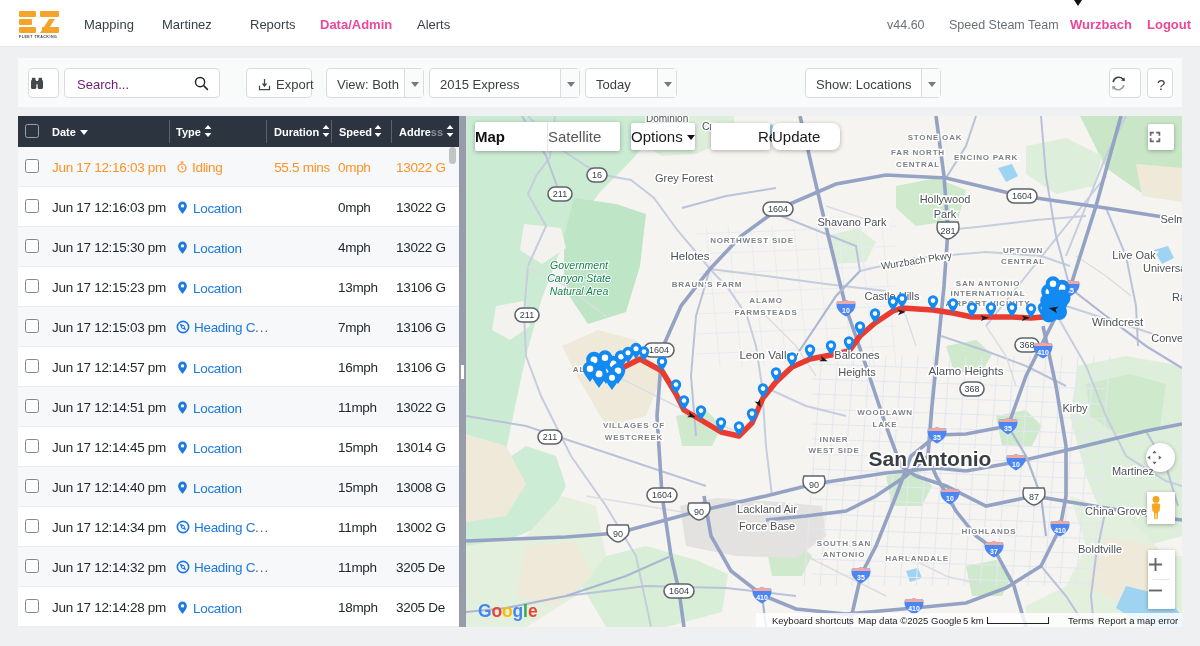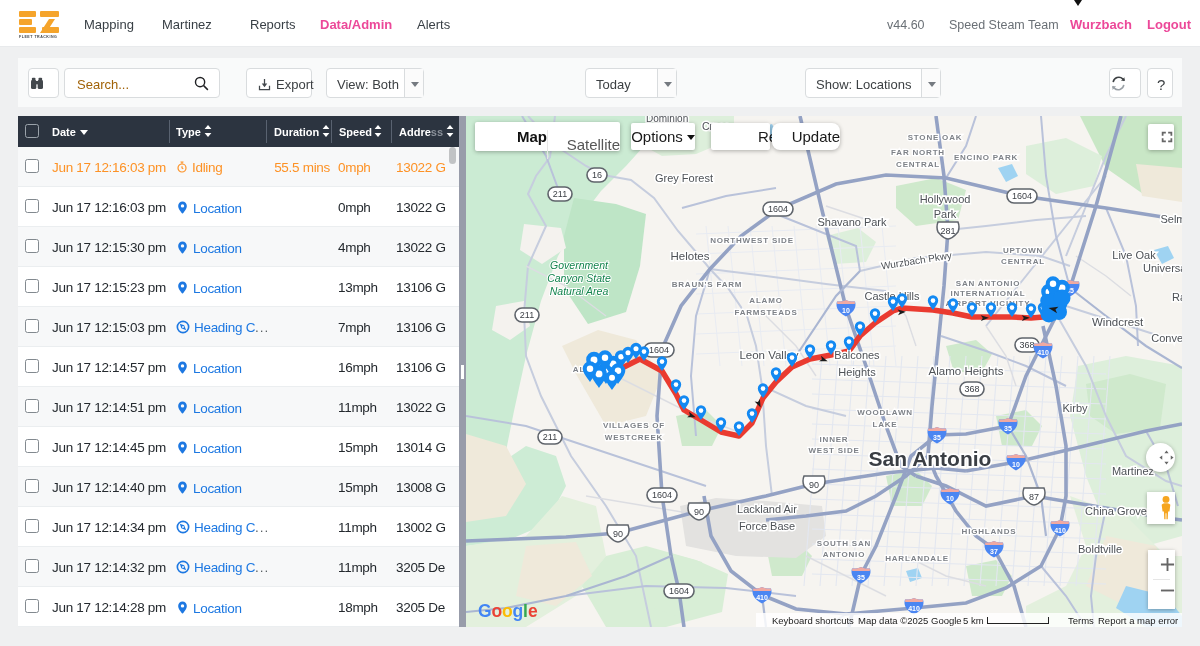--- a/index.html
+++ b/index.html
@@ -33,21 +33,21 @@
 .dots { color:#5a6065; letter-spacing:1px; }
 .orange,.trow.orange .c-date,.trow.orange .c-dur,.trow.orange .c-spd,.trow.orange .c-addr { color:#fd9226; }
 #vscroll { position:absolute; left:431px; top:31px; width:7px; height:17px; background:#c1c3c5; border-radius:4px; }
 #split { position:absolute; left:441px; top:0; width:7px; height:511px; background:#989caa; }
 #split i { position:absolute; left:2px; top:249px; width:3px; height:14px; background:#fff; }
 #map { position:absolute; left:448px; top:0; width:716px; height:511px; overflow:hidden; background:#f6f4f0; }
 .city { fill:#4e5257; stroke:#ffffff; stroke-width:3; paint-order:stroke; font-family:"Liberation Sans",sans-serif; }
 .hood { fill:#7e8288; stroke:#ffffff; stroke-width:2.6; paint-order:stroke; letter-spacing:0.8px; font-weight:bold; font-family:"Liberation Sans",sans-serif; }
 .park { fill:#12834c; stroke:#ffffff; stroke-width:2; paint-order:stroke; font-size:10.5px; font-style:italic; text-anchor:middle; font-family:"Liberation Sans",sans-serif; }
 .bigcity { fill:#3a3e44; stroke:#ffffff; stroke-width:3.4; paint-order:stroke; font-weight:bold; font-size:21px; text-anchor:middle; font-family:"Liberation Sans",sans-serif; }
-.mbtn { position:absolute; background:#fff; box-shadow:0 1px 4px rgba(0,0,0,0.3); color:#1a1a1a; font-size:15px; text-align:right; }
+.mbtn { position:absolute; background:#fff; box-shadow:0 1px 4px rgba(0,0,0,0.3); color:#1a1a1a; font-size:15px; text-align:left; }
 #attr { position:absolute; right:0; bottom:0; height:14px; background:rgba(255,255,255,0.82); font-size:9.5px; color:#222; }
 </style></head>
 <body>
 <div id="hdr">
   <svg id="logo" viewBox="0 0 42 27">
     <g fill="#f5a42b">
         <rect x="0" y="0" width="17" height="6" rx="1"></rect>
         <rect x="0" y="8" width="13" height="6" rx="1"></rect>
         <rect x="0" y="16" width="17" height="6" rx="1"></rect>
     <rect x="21" y="0" width="19" height="6" rx="1"></rect>
@@ -76,36 +76,40 @@
     <svg viewBox="0 0 24 24" width="16" height="16" style="margin-top:6px">
         <g fill="#43484d">
           <rect x="4.2" y="4" width="5.6" height="4" rx="1.6"></rect>
           <rect x="14.2" y="4" width="5.6" height="4" rx="1.6"></rect>
           <rect x="3" y="7" width="8" height="14" rx="2.4"></rect>
           <rect x="13" y="7" width="8" height="14" rx="2.4"></rect>
           <rect x="10.5" y="9" width="3" height="5"></rect>
         </g>
       </svg>
   </div>
-  <div class="tbtn" style="left:46px;width:156px;color:#a16207;">
+  <div class="tbtn" style="left:46px;width:156px;color:#701a75;">
     <span style="position:absolute;left:12px;top:8px">Search...</span>
     <svg viewBox="0 0 24 24" width="17" height="17" style="position:absolute;right:9px;top:6px">
         <circle cx="10" cy="10" r="6.5" fill="none" stroke="#202124" stroke-width="2"></circle>
         <line x1="15" y1="15" x2="21" y2="21" stroke="#202124" stroke-width="2"></line>
       </svg>
   </div>
   <div class="tbtn" style="left:228px;width:66px;text-align:center;">
     <svg viewBox="0 0 24 24" width="15" height="15" style="position:absolute;left:10px;top:8px">
         <path fill="none" stroke="#43484d" stroke-width="2" d="M4 14v6h16v-6"></path>
         <path fill="#43484d" d="M11 3h2v7.5h3.4L12 16.5 7.6 10.5H11z"></path>
       </svg>
     <span style="position:absolute;left:29px;top:8px">Export</span>
   </div>
   <div class="sel" style="left:308px;width:98px;">
       <span class="txt">View: Both</span>
+      <span class="arr"></span>
+    </div>
+  <div class="sel" style="left:411px;width:151px;">
+      <span class="txt">2015 Express</span>
       <span class="arr"></span>
     </div>
   <div class="sel" style="left:567px;width:92px;">
       <span class="txt">Today</span>
       <span class="arr"></span>
     </div>
   <div class="sel" style="left:787px;width:136px;">
       <span class="txt">Show: Locations</span>
       <span class="arr"></span>
     </div>
@@ -678,21 +682,21 @@
           <circle r="12" fill="#1389f2"></circle>
           <circle cx="9" cy="-7" r="8.5" fill="#1389f2"></circle>
           <circle cx="-4" cy="9" r="8.5" fill="#1389f2"></circle>
           <circle cx="6" cy="7" r="8" fill="#1389f2"></circle>
           <use href="#rarr" transform="translate(0,4) rotate(12) scale(1.15)"></use>
         </g>
 </svg>
     
 <div class="mbtn" style="left:9px;top:6px;width:145px;height:29px;border-radius:2px;">
   <span style="position:absolute;left:0;top:0;width:72px;height:29px;line-height:29px;font-weight:bold;color:#111;">Map</span>
-  <span style="position:absolute;left:72px;top:8px;width:73px;height:29px;line-height:29px;color:#565656;border-left:1px solid #e6e6e6;">Satellite</span>
+  <span style="position:absolute;left:72px;top:0;width:73px;height:29px;line-height:29px;color:#565656;border-left:1px solid #e6e6e6;">Satellite</span>
 </div>
 <div class="mbtn" style="left:165px;top:7px;width:64px;height:27px;line-height:27px;border-radius:2px;">Options <span style="display:inline-block;vertical-align:2px;border-left:4px solid transparent;border-right:4px solid transparent;border-top:5px solid #111;"></span></div>
 <div class="mbtn" style="left:245px;top:7px;width:59px;height:27px;line-height:27px;border-radius:2px;padding-left:47px;">Resize</div>
 <div class="mbtn" style="left:306px;top:7px;width:68px;height:27px;line-height:27px;border-radius:8px;">Update</div>
 <div class="mbtn" style="left:682px;top:8px;width:26px;height:26px;border-radius:2px;">
   <svg width="14" height="14" viewBox="0 0 24 24" style="margin-top:6px">
           <path fill="#666" d="M3 3h7v3H6v4H3zM14 3h7v7h-3V6h-4zM3 14h3v4h4v3H3zM18 14h3v7h-7v-3h4z"></path>
         </svg>
 </div>
 <div class="mbtn" style="left:680px;top:327px;width:29px;height:29px;border-radius:50%;">

